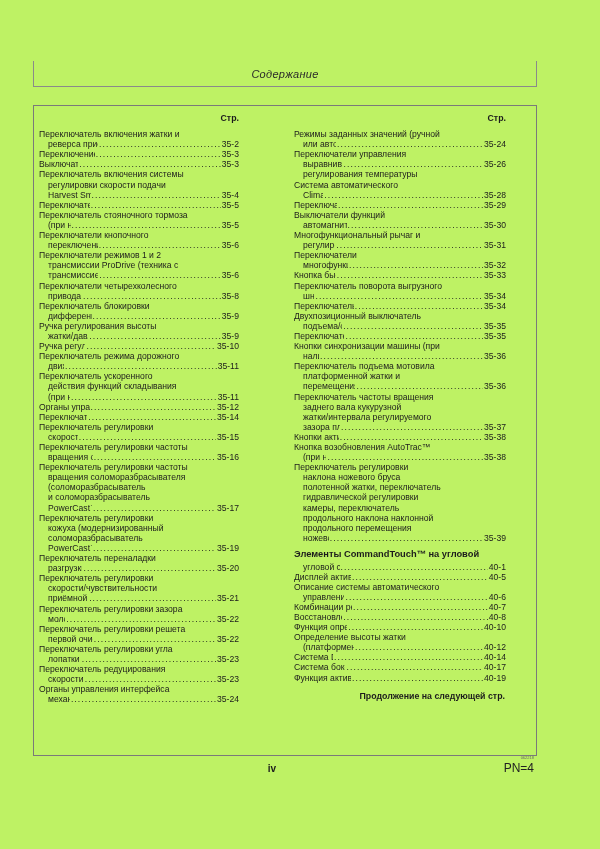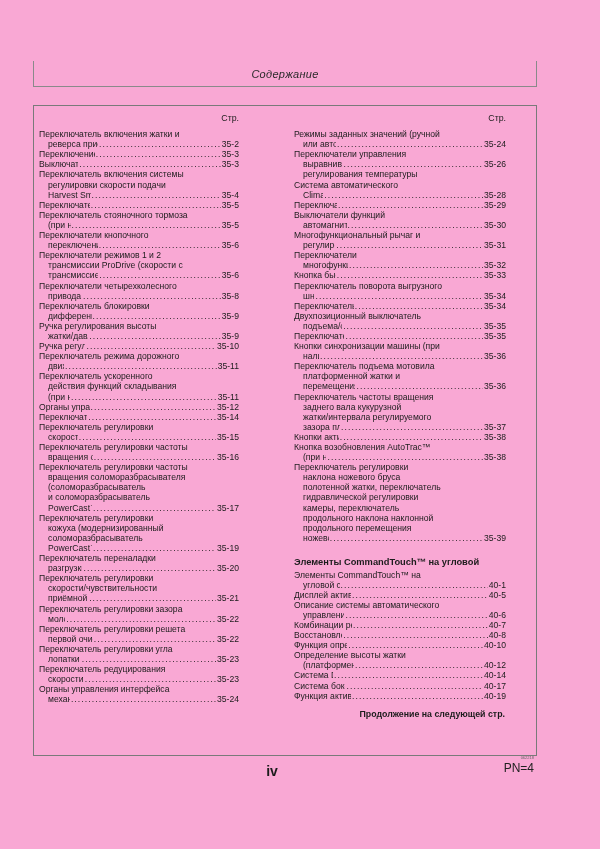--- a/index.html
+++ b/index.html
@@ -6,21 +6,21 @@
   body {
     width:600px; height:849px;
     background:#f4f4f2;
     font-family:"Liberation Sans", sans-serif;
     color:#1c1c1c;
     -webkit-font-smoothing:antialiased;
   }
   .paper {
     position:relative;
     width:600px; height:849px;
-    background:#f9a8d4;
+    background:#bef264;
     overflow:hidden;
   }
   
   .header-band {
     position:absolute; left:33px; top:61px;
     width:504px; height:26px;
     border-left:1px solid #8a8a8a;
     border-right:1px solid #8a8a8a;
     border-bottom:1px solid #8a8a8a;
     display:flex; align-items:center; justify-content:center;
@@ -39,51 +39,51 @@
     border:1px solid #7a7a7a;
     box-sizing:border-box;
     padding:7px 0 0 5px;
   }
   .cols { display:flex; }
   .col { font-size:8.6px; line-height:10.1px; }
   .col.left  { width:200px; }
   .col-gutter { width:55px; }
   .col.right { width:212px; }
   .col-pagelabel {
-    font-weight:normal; font-size:8.8px;
+    font-weight:bold; font-size:8.8px;
     text-align:right; margin-bottom:6px;
   }
   .entry { margin:0; }
   .entry .line { white-space:nowrap; }
   .entry .line.cont { padding-left:9px; }
   .entry .line.flex { display:flex; align-items:baseline; }
   .entry .t { white-space:nowrap; flex:0 1 auto; overflow:hidden; }
   .leader {
     flex:1 1 auto; min-width:6px; overflow:hidden;
     white-space:nowrap; margin:0 1px;
   }
   .leader::after {
     content:"..........................................................................................................";
     letter-spacing:1.1px;
   }
   .pg { white-space:nowrap; flex:0 0 auto; }
   .entry.heading {
     font-weight:bold; font-size:9.3px; line-height:10.6px;
-    margin-top:14px; margin-bottom:2px;
+    margin-top:6px; margin-bottom:2px;
   }
   .continuation {
     margin-top:8px;
     font-weight:bold; font-size:8.8px;
     text-align:right;
     padding-right:1px;
   }
   
   .page-num {
     position:absolute; top:763px; left:0; width:544px;
-    text-align:center; font-weight:bold; font-size:14px;
+    text-align:center; font-weight:bold; font-size:10px;
   }
   .pn-block {
     position:absolute; top:756px; right:66px;
     text-align:right; line-height:1;
   }
   .doc-code { display:block; font-size:4px; color:#666; margin-bottom:2px; }
   .pn { display:block; font-size:12px; color:#222; }
 </style>
 </head>
 <body>
@@ -148,21 +148,21 @@
             <div class="entry">
               <div class="line">Переключатели кнопочного</div>
               <div class="line cont flex">
                 <span class="t">переключения передач (при наличии)</span>
                 <span class="leader"></span>
                 <span class="pg">35-6</span>
               </div>
             </div>
             <div class="entry">
               <div class="line">Переключатели режимов 1 и 2</div>
-              <div class="line cont">трансмиссии ProDrive (скорости с</div>
+              <div class="line cont">трансмиссии ProDrive (техника с</div>
               <div class="line cont flex">
                 <span class="t">трансмиссией ProDrive) (при наличии)</span>
                 <span class="leader"></span>
                 <span class="pg">35-6</span>
               </div>
             </div>
             <div class="entry">
               <div class="line">Переключатели четырехколесного</div>
               <div class="line cont flex">
                 <span class="t">привода (при наличии)</span>
@@ -470,21 +470,20 @@
               <div class="line cont flex">
                 <span class="t">ножевого бруса</span>
                 <span class="leader"></span>
                 <span class="pg">35-39</span>
               </div>
             </div>
             <div class="entry heading">
               <div class="line">Элементы CommandTouch™ на угловой</div>
             </div>
             <div class="entry">
-              <div class="line">Элементы CommandTouch™ на</div>
               <div class="line cont flex">
                 <span class="t">угловой стойке кабины</span>
                 <span class="leader"></span>
                 <span class="pg">40-1</span>
               </div>
             </div>
             <div class="entry">
               <div class="line flex">
                 <span class="t">Дисплей активного управления жаткой</span>
                 <span class="leader"></span>

